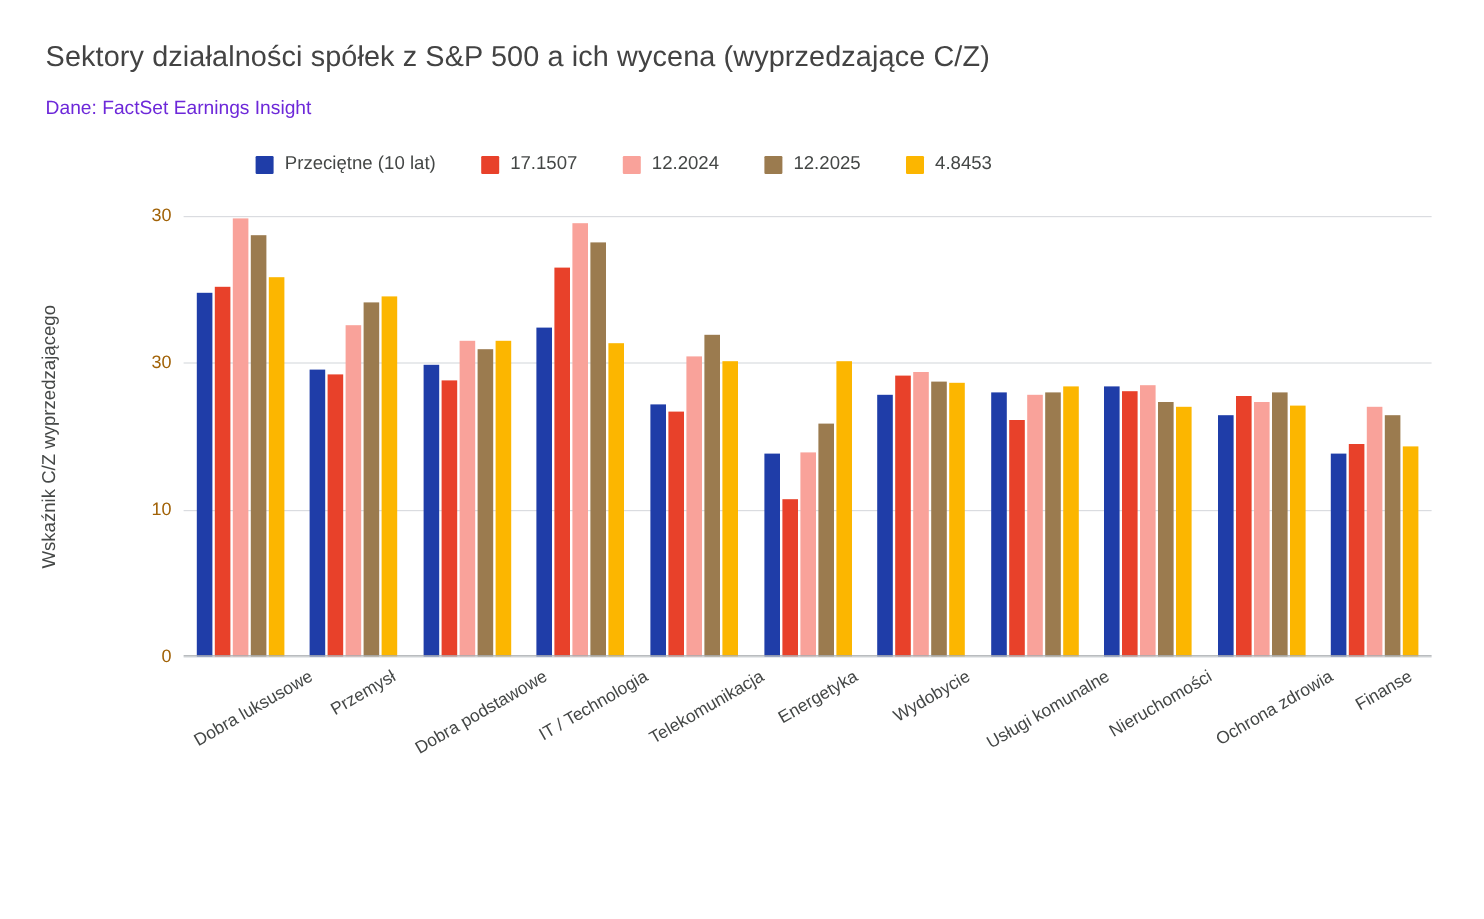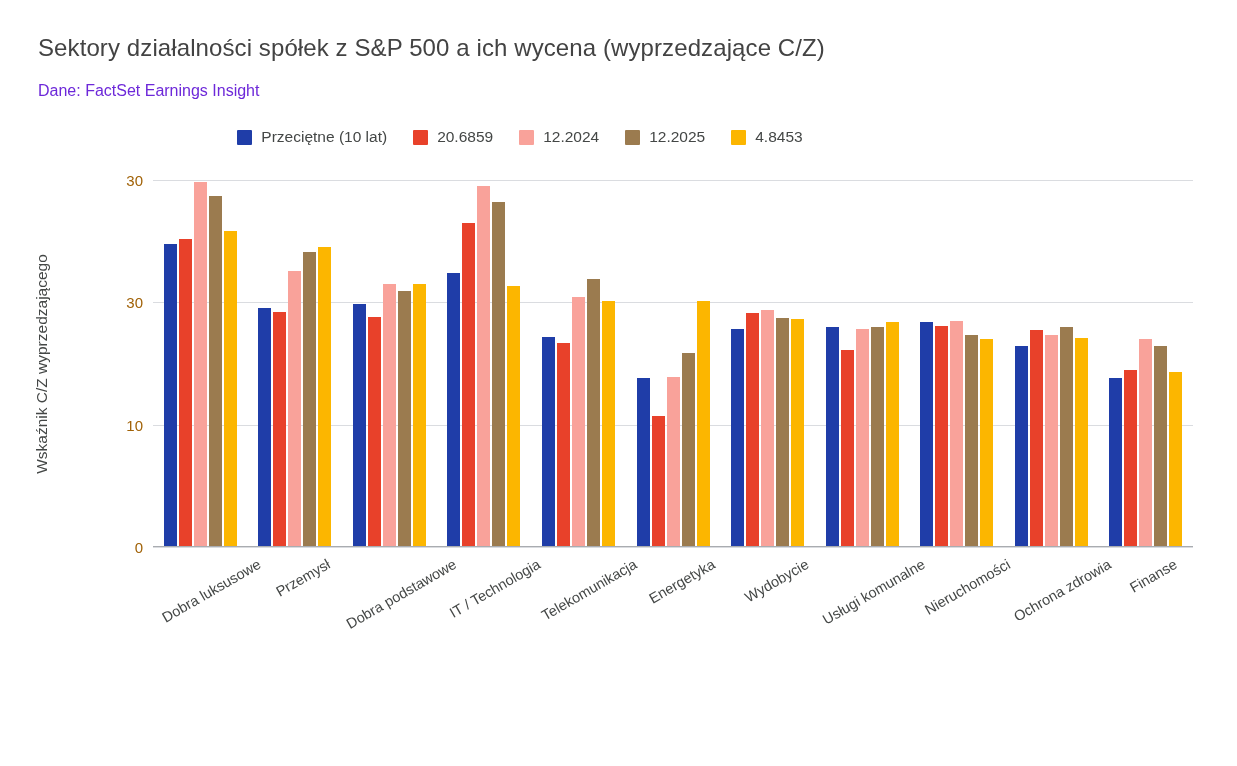--- a/index.html
+++ b/index.html
@@ -38,21 +38,21 @@
     white-space: nowrap;
   }
   .legend {
     position: absolute;
     left: 0;
     top: 128px;
     width: 1040px;
     display: flex;
     justify-content: center;
     align-items: center;
-    gap: 26px;
+    gap: 38px;
   }
   .legend-item {
     display: flex;
     align-items: center;
     gap: 9px;
   }
   .legend-swatch {
     width: 15px;
     height: 15px;
     border-radius: 1px;
@@ -181,21 +181,21 @@
   <div class="chart-title">Sektory działalności spółek z S&amp;P 500 a ich wycena (wyprzedzające C/Z)</div>
   <div class="chart-subtitle">Dane: FactSet Earnings Insight</div>
 
   <div class="legend" id="legend">
       <div class="legend-item">
         <span class="legend-swatch" style="background: rgb(31, 61, 168);"></span>
         <span class="legend-label">Przeciętne (10 lat)</span>
       </div>
       <div class="legend-item">
         <span class="legend-swatch" style="background: rgb(232, 65, 42);"></span>
-        <span class="legend-label">20.6859</span>
+        <span class="legend-label">17.1507</span>
       </div>
       <div class="legend-item">
         <span class="legend-swatch" style="background: rgb(249, 162, 154);"></span>
         <span class="legend-label">12.2024</span>
       </div>
       <div class="legend-item">
         <span class="legend-swatch" style="background: rgb(155, 123, 79);"></span>
         <span class="legend-label">12.2025</span>
       </div>
       <div class="legend-item">

